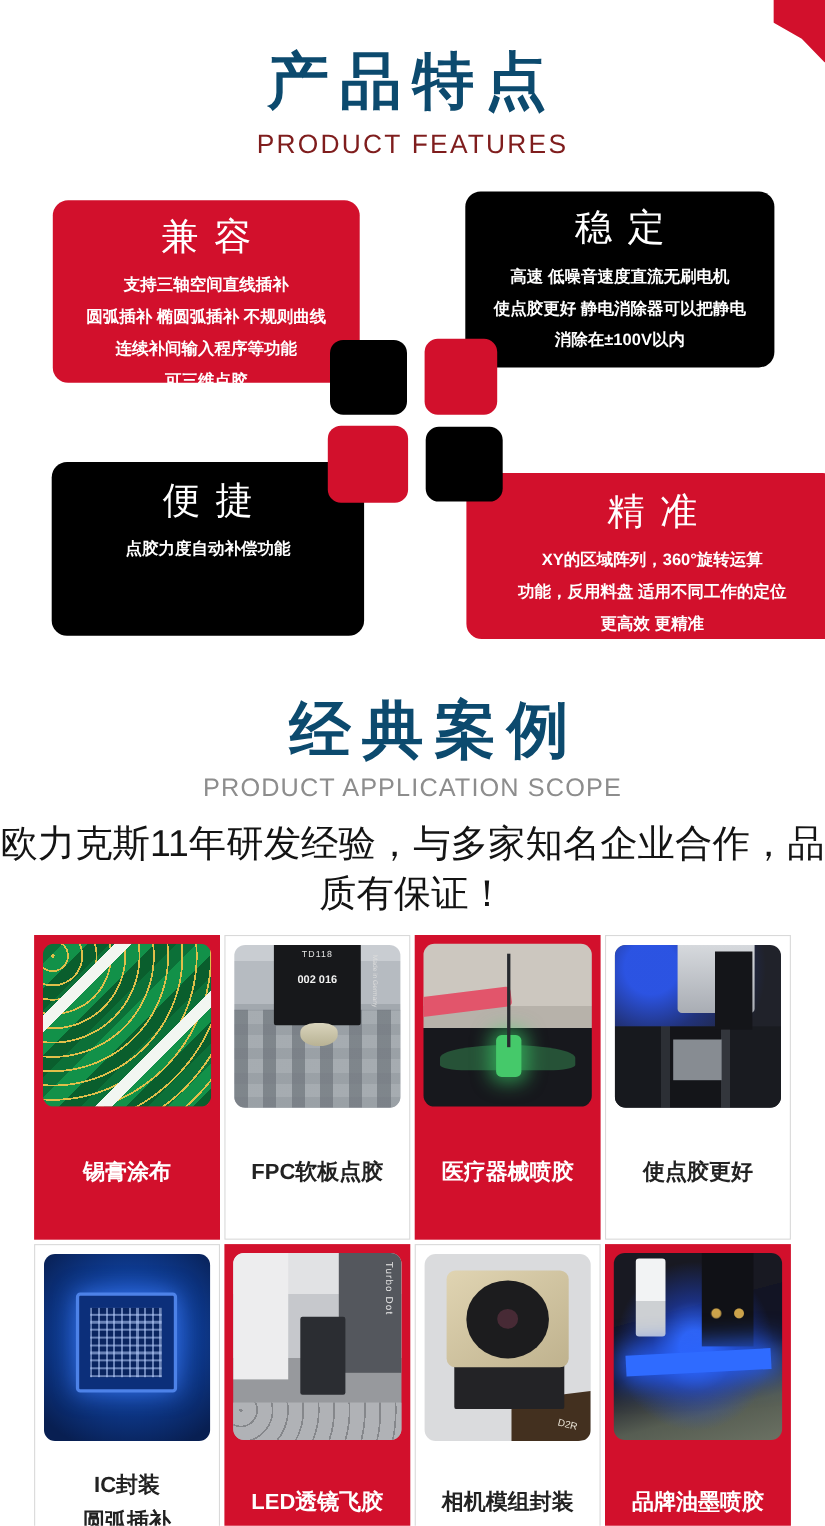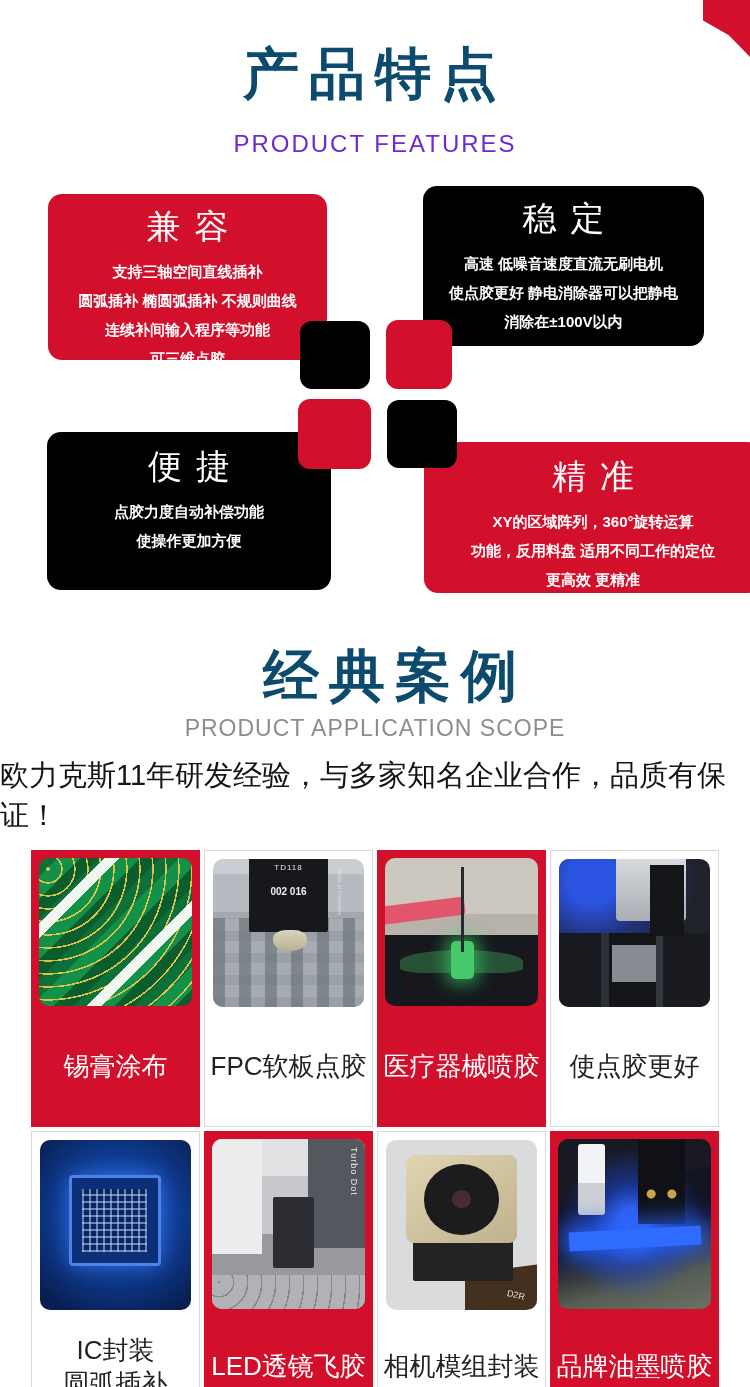--- a/index.html
+++ b/index.html
@@ -8,24 +8,24 @@
     width:750px; height:1387px; position:relative; overflow:hidden;
     font-family:"Liberation Sans","DejaVu Sans",sans-serif; color:#141414;
   }
   
   .ribbon { position:absolute; top:0; right:0; width:47px; height:57px; background:#d2102c;
     clip-path:polygon(0 0,100% 0,100% 100%,55% 62%,0 36%); }
 
   
   .sec-title { text-align:center; font-size:56px; font-weight:bold; letter-spacing:10px; color:#0c4a6e; line-height:1.15; }
   .pf-title { padding-top:42px; }
-  .sec-sub { text-align:center; font-size:24px; letter-spacing:2px; color:#6d28d9; margin-top:24px; }
+  .sec-sub { text-align:center; font-size:24px; letter-spacing:2px; color:#7f1d1d; margin-top:12px; }
   .ca-title { margin-top:48px;margin-left:40px; }
   .ca-sub { color:#8d8d8d; font-size:23px; letter-spacing:1px; margin-top:6px; }
-  .tagline { text-align:left; font-size:29px; color:#141414; margin-top:14px; }
+  .tagline { text-align:center; font-size:34px; color:#141414; margin-top:14px; }
 
   
   .cards { position:relative; height:412px; margin-top:26px; }
   .card { position:absolute; border-radius:14px; color:#fff; text-align:center; }
   .card.red { background:#d2102c; }
   .card.black { background:#000; }
   .card-a { left:48px;  top:10px;     width:279px; height:166px; }
   .card-b { left:423px; top:2px;   width:281px; height:160px; }
   .card-c { left:47px;  top:248px; width:284px; height:158px; }
   .card-d { left:424px; top:258px; width:338px; height:151px; }
@@ -43,21 +43,21 @@
 
   
   .grid { width:688px; margin:14px 0 0 31px; display:grid; grid-template-columns:repeat(4,1fr);
     grid-template-rows:277px 294px; gap:4px; }
   .cell { position:relative; display:flex; flex-direction:column; }
   .cell.red { background:#d2102c; color:#fff; }
   .cell.white { background:#fff; border:1px solid #d9d9d9; color:#222; }
   .photo { margin:8px 8px 0; height:148px; border-radius:10px; overflow:hidden; position:relative; flex:none; background:#ccc; }
   .cell.r2 .photo { height:170px; }
   .caption { flex:1; display:flex; flex-direction:column; align-items:center; justify-content:center;
-    text-align:center; font-size:26px; line-height:33px; white-space:nowrap; }
+    text-align:center; font-size:20px; line-height:33px; white-space:nowrap;font-weight:bold; }
 
   
   .p1 { background-image:
       repeating-linear-gradient(135deg, transparent 0 46px, #f2f6f1 46px 57px, transparent 57px 92px),
       repeating-radial-gradient(circle at 9px 11px, #e0bf4a 0 1.6px, transparent 1.6px 13px),
       repeating-linear-gradient(135deg, #0c7038 0 13px, #129149 13px 29px, #0a5e2d 29px 43px);
     background-color:#0d7a3c; }
   
   .p2 { background:linear-gradient(180deg,#c9cdd2 0 10%,#b6bbc1 10% 36%,#a2a8ae 36%);padding-left:32px; }
   .p2::after { content:""; position:absolute; left:0; right:0; bottom:0; height:60%;
@@ -154,21 +154,20 @@
       <div class="card-lines">
         <div class="card-line">高速 低噪音速度直流无刷电机</div>
         <div class="card-line">使点胶更好 静电消除器可以把静电</div>
         <div class="card-line">消除在±100V以内</div>
       </div>
     </div>
     <div class="card black card-c">
       <div class="card-title">便捷</div>
       <div class="card-lines">
         <div class="card-line">点胶力度自动补偿功能</div>
-        <div class="card-line">使操作更加方便</div>
       </div>
     </div>
     <div class="card red card-d">
       <div class="card-title">精准</div>
       <div class="card-lines">
         <div class="card-line">XY的区域阵列，360°旋转运算</div>
         <div class="card-line">功能，反用料盘 适用不同工作的定位</div>
         <div class="card-line">更高效 更精准</div>
       </div>
     </div>

